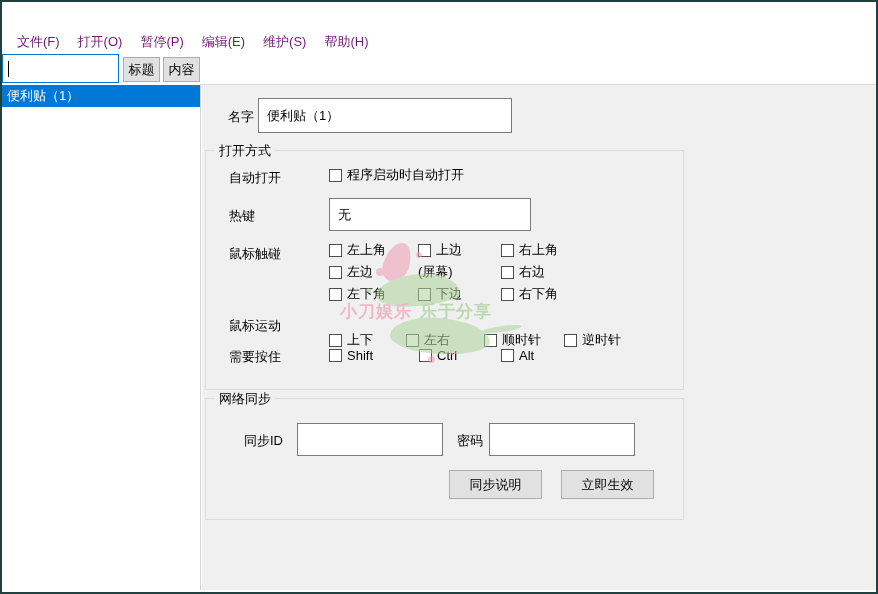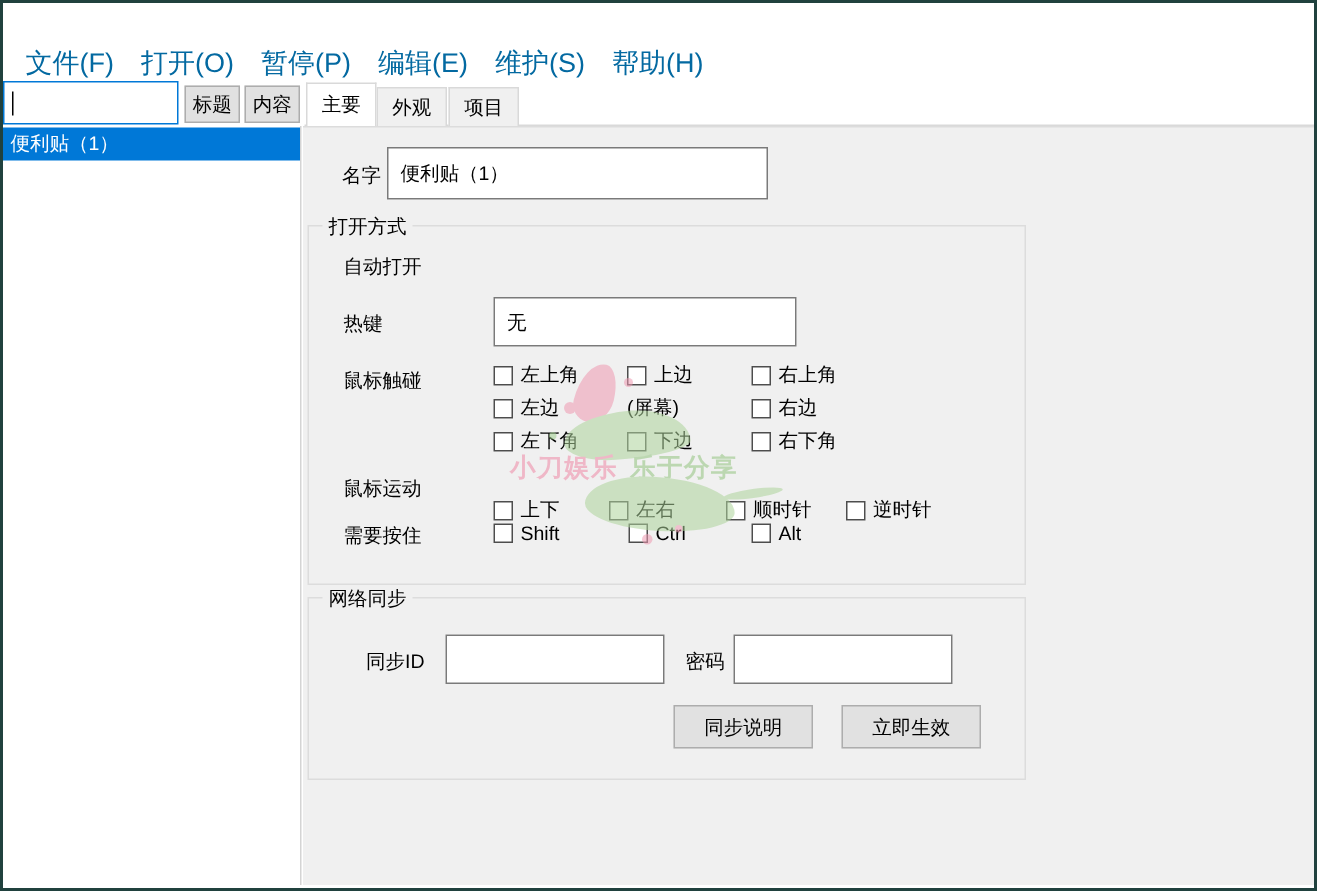--- a/index.html
+++ b/index.html
@@ -17,21 +17,21 @@
   .title-text { margin-left:9px; font-size:13px; color:#000; }
   .win-controls { margin-left:auto; display:flex; height:28px; }
   .winbtn { width:46px; height:28px; display:flex; align-items:center; justify-content:center; color:#000; font-size:13px; }
   .min-glyph { display:block; width:11px; height:1px; background:#000; }
   .max-glyph { display:block; width:10px; height:10px; border:1px solid #000; background:#fff; }
   .close-glyph { font-size:13px; }
 
   
   .menubar { position:absolute; left:0; top:28px; width:874px; height:24px;
     display:flex; align-items:center; background:#fff; padding-left:6px; }
-  .menu-item { font-size:18px; color:#0369a1; padding:3px 9px; }
+  .menu-item { font-size:13px; color:#701a75; padding:3px 9px; }
 
   
   .toolbar { position:absolute; left:0; top:52px; width:874px; height:30px; background:#fff; }
   .search-box { position:absolute; left:0; top:0; width:117px; height:29px;
     border:1px solid #0078d7; background:#fff; }
   .search-box input { position:absolute; left:5px; top:2px; width:105px; height:22px;
     border:none; outline:none; font-size:13px; background:transparent; }
   .caret { position:absolute; left:5px; top:6px; width:1px; height:16px; background:#000; }
   .tb-btn { position:absolute; top:3px; width:37px; height:25px; background:#e1e1e1;
     border:1px solid #adadad; font-size:13px; color:#000;
@@ -138,41 +138,39 @@
     </div>
 
     <div class="toolbar">
       <div class="search-box">
         <input type="text" value="" style="">
         <span class="caret"></span>
       </div>
       <button class="tb-btn b1">标题</button>
       <button class="tb-btn b2">内容</button>
 
-      <div class="tabstrip">
-        <div class="baseline"></div>
-        <div class="tab t1 active">主要</div>
-        <div class="tab t2">外观</div>
-        <div class="tab t3">项目</div>
-      </div>
     </div>
 
     <div class="sidebar">
       <div class="list-item selected">便利贴（1）</div>
     </div>
 
     <div class="panel">
 
       <span class="lbl name-label">名字</span>
       <input class="name-input" type="text" value="便利贴（1）" style="">
 
       <div class="groupbox gb-open">
         <span class="gb-title">打开方式</span>
 
         <span class="row-label" style="top:18px;">自动打开</span>
+        <label class="cb" style="position:absolute;left:123px;top:15px;">
+          <span class="box"></span>
+          <span>程序启动时自动打开</span>
+        </label>
 
         <span class="row-label" style="top:56px;">热键</span>
         <input class="hotkey-input" type="text" value="无" style="">
 
         <span class="row-label" style="top:94px;">鼠标触碰</span>
         <div class="touch-grid">
           <div class="touch-row">
             <label class="cb tc1">
                 <span class="box"></span>
                 <span>左上角</span>

